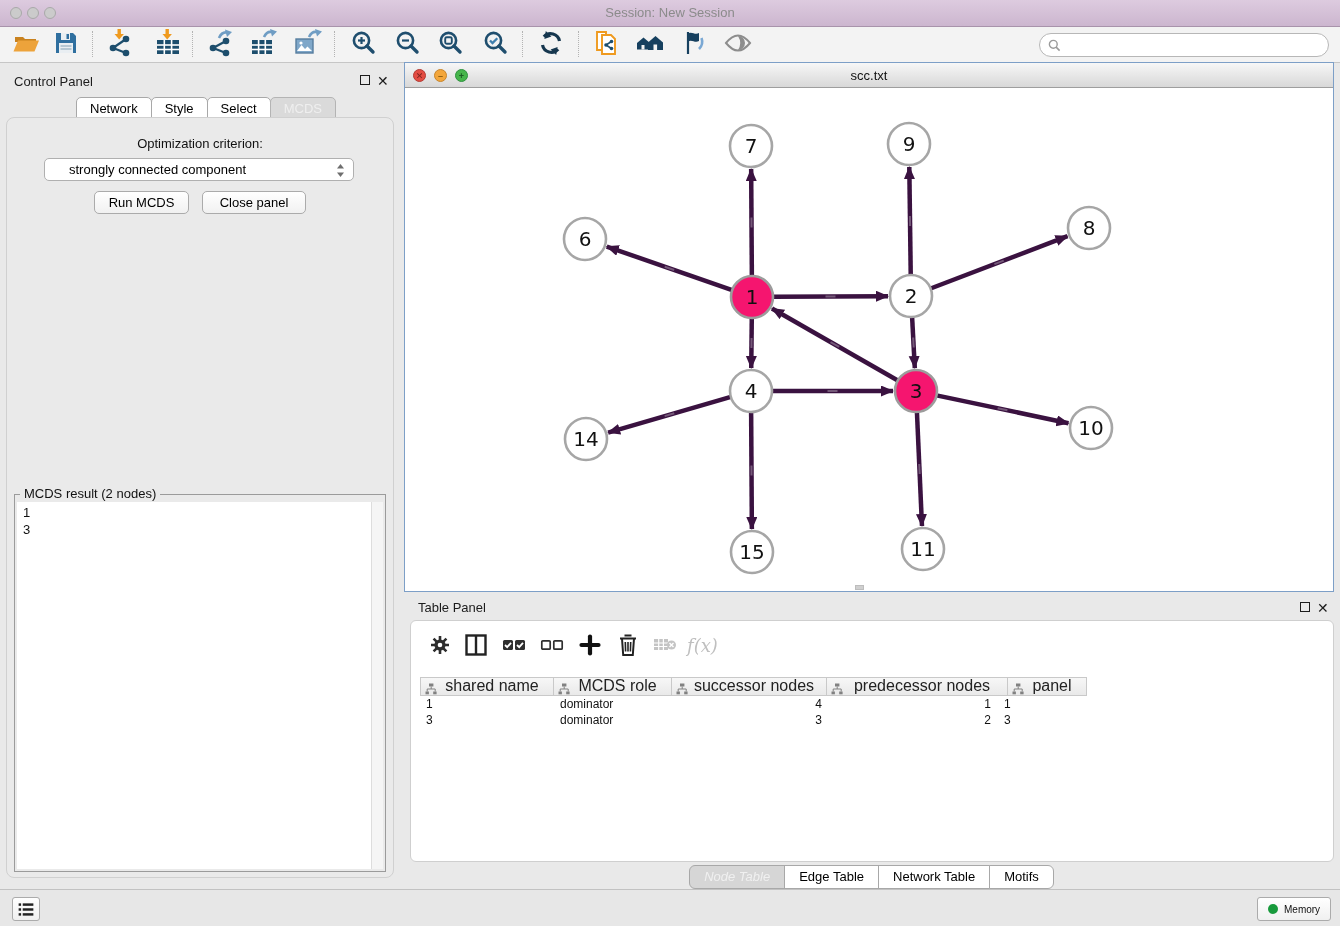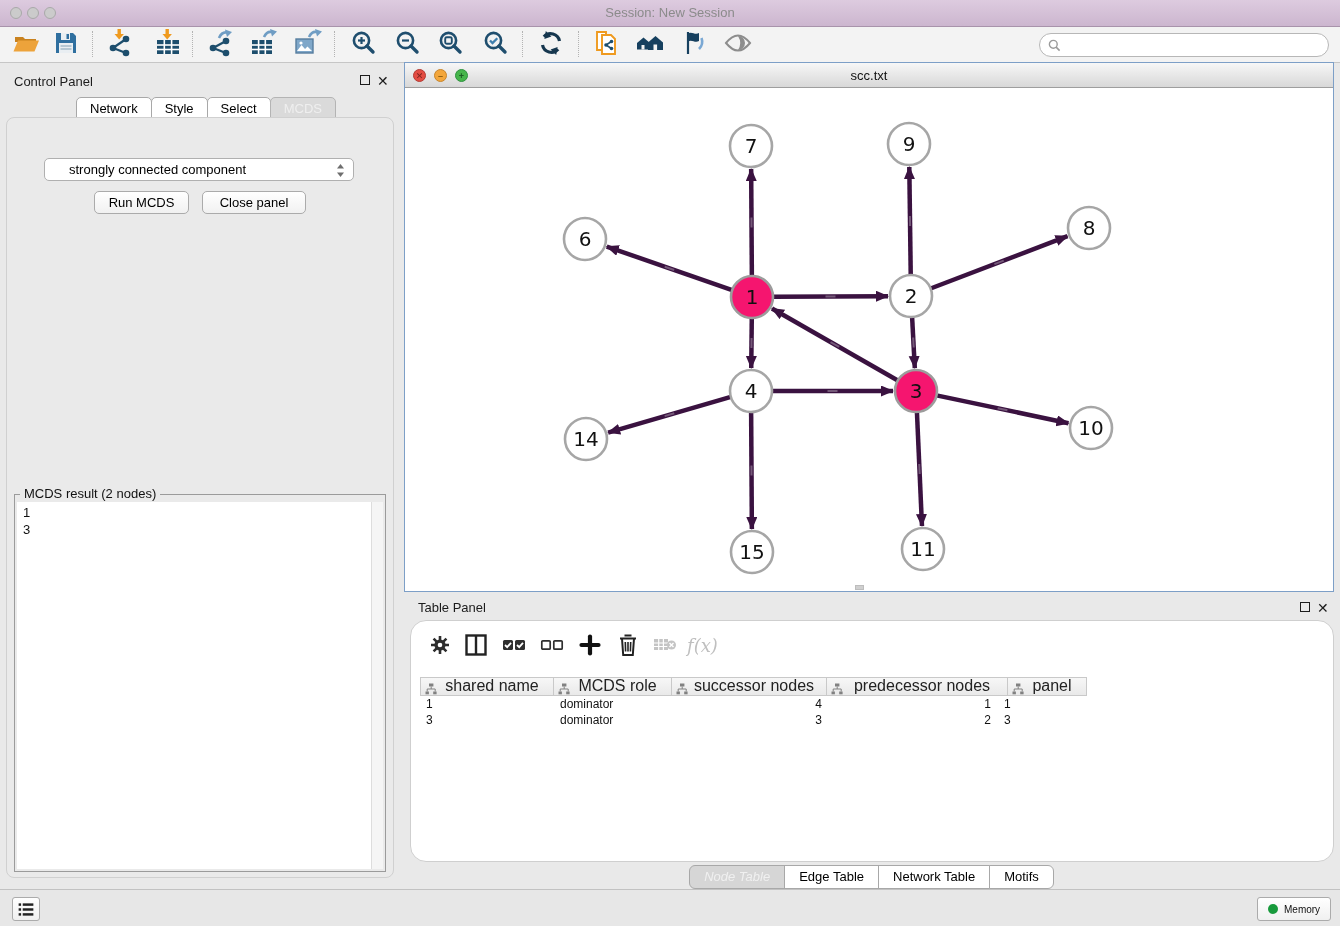--- a/index.html
+++ b/index.html
@@ -58,21 +58,21 @@
     font-size:9px; font-weight:bold; text-align:center; line-height:13px; }
   .wl.red   { background:#e34c42; border:1px solid #b23b34; color:#7c2420; }
   .wl.yellow{ background:#f3a63b; border:1px solid #c7852c; color:#8a5c10; }
   .wl.green { background:#46b54b; border:1px solid #2f9240; color:#1d5f25; }
   .net-canvas { position:absolute; left:0; top:25px; width:928px; height:503px; background:#fff; }
   .hscroll-handle { position:absolute; left:450px; bottom:1px; width:9px; height:5px; background:#cfcfcf; border:1px solid #bdbdbd; }
 
   
   .table-panel { position:absolute; left:404px; top:595px; width:936px; height:293px; }
   .tp-content { position:absolute; left:6px; top:25px; width:924px; height:242px;
-    background:#fff; border:1px solid #cfcfcf; border-radius:16px; overflow:hidden; }
+    background:#fff; border:1px solid #cfcfcf; border-radius:6px; overflow:hidden; }
   .tt-icon { position:absolute; top:12px; height:24px; cursor:pointer; display:flex; align-items:center; }
   .fx { font-family:"DejaVu Serif","Liberation Serif",serif; font-style:italic; font-size:18px; color:#bfbfbf; }
   .grid-header { position:absolute; left:10px; top:56px; display:flex; height:19px; }
   .th { background:linear-gradient(#f7f7f7,#e9e9e9); border:1px solid #c9c9c9; margin-left:-1px;
     display:flex; align-items:flex-end; font-size:16px; color:#222; cursor:pointer; }
   .th .thlab { flex:1; text-align:center; padding-right:6px; }
   .th svg { margin-left:4px; flex:none; }
   .grid-rows { position:absolute; left:10px; top:75px; }
   .tr { display:flex; height:16px; cursor:default; }
   .td { font-size:12px; color:#111; line-height:16px; overflow:hidden; }
@@ -286,20 +286,21 @@
   <div class="panel-header">Control Panel</div>
   <span class="float-btn" style="left:360px; top:9px"></span>
   <span class="close-btn" style="left:377px; top:9px">✕</span>
   <div class="cp-tabs">
       <div class="cp-tab">Network</div>
       <div class="cp-tab">Style</div>
       <div class="cp-tab">Select</div>
       <div class="cp-tab active">MCDS</div>
     </div>
   <div class="cp-content"></div>
+  <div class="opt-label">Optimization criterion:</div>
   <div class="criterion">
     <span>strongly connected component</span>
     <span class="stepper">
       <svg width="9" height="15" viewBox="0 0 9 15">
           <path d="M4.5 1L8 5.5H1z" fill="#6e6e6e"></path>
           <path d="M1 9.5h7L4.5 14z" fill="#6e6e6e"></path>
         </svg>
     </span>
   </div>
   <button class="btn" style="left:94px; top:125px; width:95px">Run MCDS</button>

